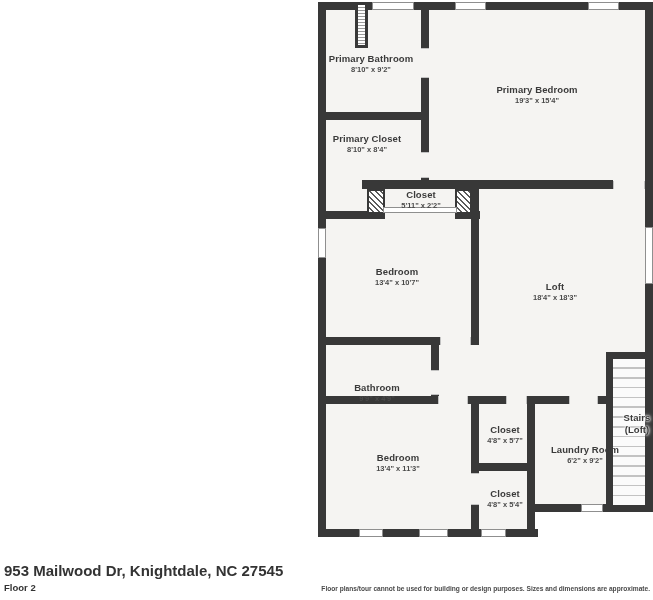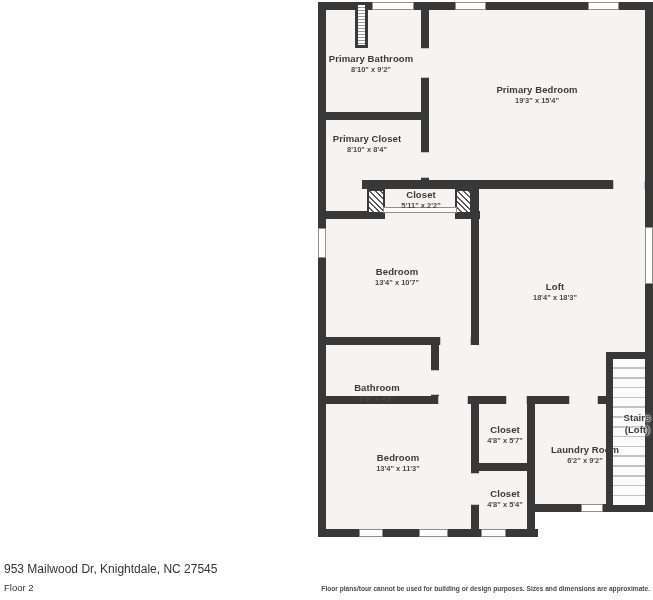--- a/index.html
+++ b/index.html
@@ -24,22 +24,22 @@
   .shower{position:absolute;border:3px solid var(--wall);box-sizing:border-box;
     background:repeating-linear-gradient(to bottom,#ffffff 0 2px,#9a9a9a 2px 3px);}
   .treads{position:absolute;
     background:repeating-linear-gradient(to bottom,#fbfbfb 0 8.3px,#c3c3c3 8.3px 9.8px);}
   .room-label{position:absolute;transform:translate(-50%,-50%);text-align:center;
     color:var(--text);line-height:1.3;white-space:nowrap;}
   .room-name{font-weight:bold;font-size:9.5px;letter-spacing:.1px;}
   .room-dims{font-size:7.5px;font-weight:600;color:#4a4a4a;}
   .room-label.stairs{text-shadow:0 0 2px #fff,0 0 3px #fff,0 0 4px #fff;}
   .room-label.stairs .room-dims{font-size:9.5px;font-weight:bold;color:var(--text);}
-  .addr{position:absolute;left:4px;top:562px;font-size:12px;font-weight:normal;color:#333;}
-  .floor-num{position:absolute;left:4px;top:582px;font-size:9.5px;font-weight:normal;color:#333;}
+  .addr{position:absolute;left:4px;top:562px;font-size:15px;font-weight:bold;color:#333;}
+  .floor-num{position:absolute;left:4px;top:582px;font-size:9.5px;font-weight:bold;color:#333;}
   .disclaimer{position:absolute;right:3px;top:585px;font-size:6.6px;font-weight:bold;color:#4a4a4a;}
 </style>
 </head>
 <body style="--wall: #383838; --floor: #f5f4f2; --text: #3a3a3a;">
 
 <div class="plan">
 
   <div class="floorbase" style="left:320px;top:4px;width:330px;height:506px;"></div>
   <div class="floorbase" style="left:320px;top:400px;width:215px;height:133px;"></div>
 

